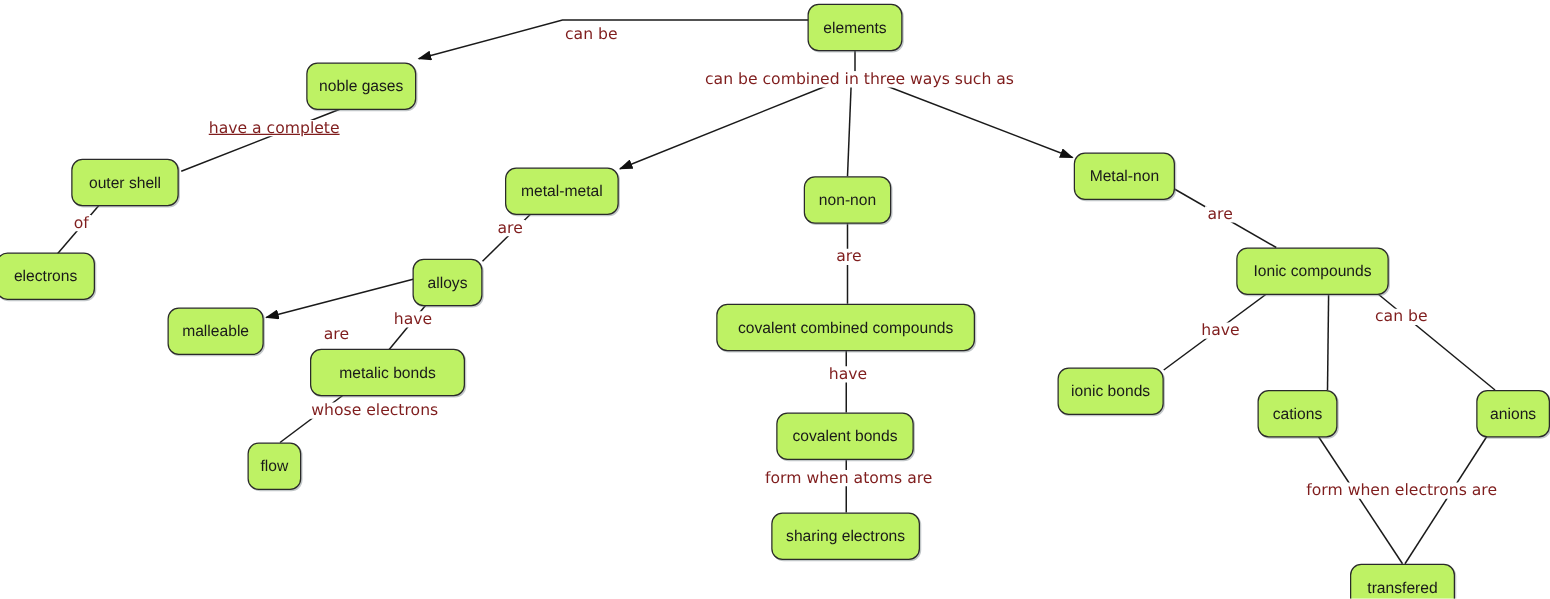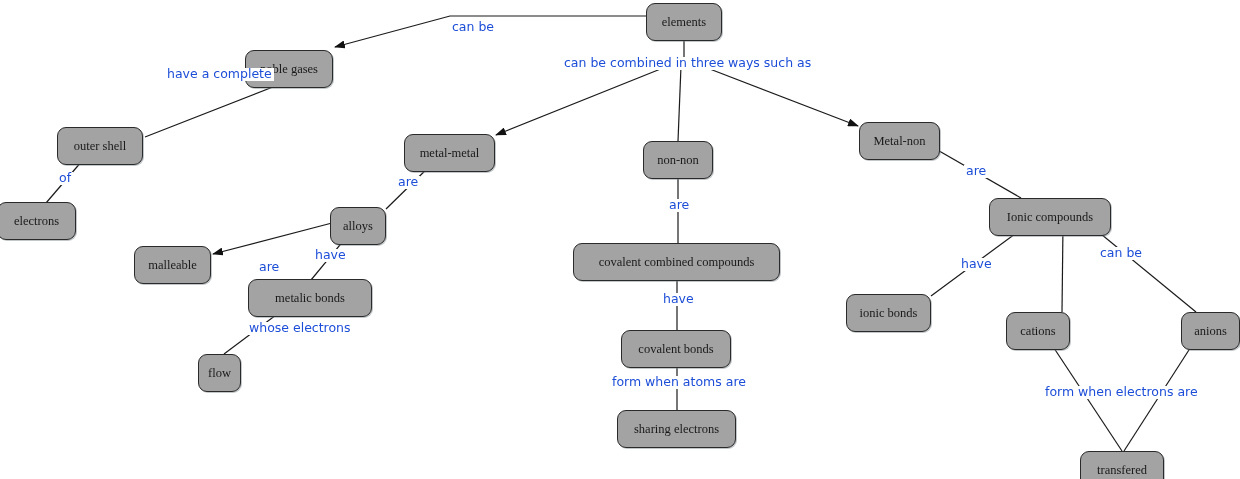--- a/index.html
+++ b/index.html
@@ -20,39 +20,39 @@
   #edge-layer {
     position: absolute;
     left: 0;
     top: 0;
     width: 1240px;
     height: 479px;
   }
   .node {
     position: absolute;
     box-sizing: border-box;
-    background: #a3a3a3;
+    background: #bef264;
     border: 1.3px solid #2a2a2a;
     border-radius: 9px;
     color: #1a1a1a;
-    font-family: Liberation Serif, serif;
+    font-family: Liberation Sans, sans-serif;
     font-size: 12.5px;
     line-height: 1;
     display: flex;
     align-items: center;
     justify-content: center;
     white-space: nowrap;
     padding: 18px 9px;
     box-shadow: 1px 1px 0 rgba(120,130,135,0.45);
   }
   .edge-label {
     position: absolute;
     font-family: "DejaVu Sans", sans-serif;
     font-size: 12.5px;
-    color: #1d4ed8;
+    color: #7f1d1d;
     background: #ffffff;
     white-space: nowrap;
     line-height: 1;
     padding: 0 2px;
   }
 </style>
 </head>
 <body>
 
 <div id="canvas">
@@ -142,21 +142,21 @@
       <div class="node" style="left: 1181px; top: 312px; width: 59px; height: 27px;">
         <span>anions</span>
       </div>
       <div class="node" style="left: 1080px; top: 451px; width: 84px; height: 27px;">
         <span>transfered</span>
       </div>
     </div>
   <div id="labels-group">
       <div class="edge-label" style="left: 450px; top: 21px;">can be</div>
       <div class="edge-label" style="left: 562px; top: 57px;">can be combined in three ways such as</div>
-      <div class="edge-label" style="left: 165px; top: 68px;">have a complete</div>
+      <div class="edge-label" style="left: 165px; top: 96px; text-decoration: underline;">have a complete</div>
       <div class="edge-label" style="left: 57px; top: 172px;">of</div>
       <div class="edge-label" style="left: 396px; top: 176px;">are</div>
       <div class="edge-label" style="left: 257px; top: 261px;">are</div>
       <div class="edge-label" style="left: 313px; top: 249px;">have</div>
       <div class="edge-label" style="left: 211px; top: 322px; margin-left: 36px;">whose electrons</div>
       <div class="edge-label" style="left: 667px; top: 199px;">are</div>
       <div class="edge-label" style="left: 661px; top: 293px;">have</div>
       <div class="edge-label" style="left: 610px; top: 376px;">form when atoms are</div>
       <div class="edge-label" style="left: 964px; top: 165px;">are</div>
       <div class="edge-label" style="left: 959px; top: 258px;">have</div>

